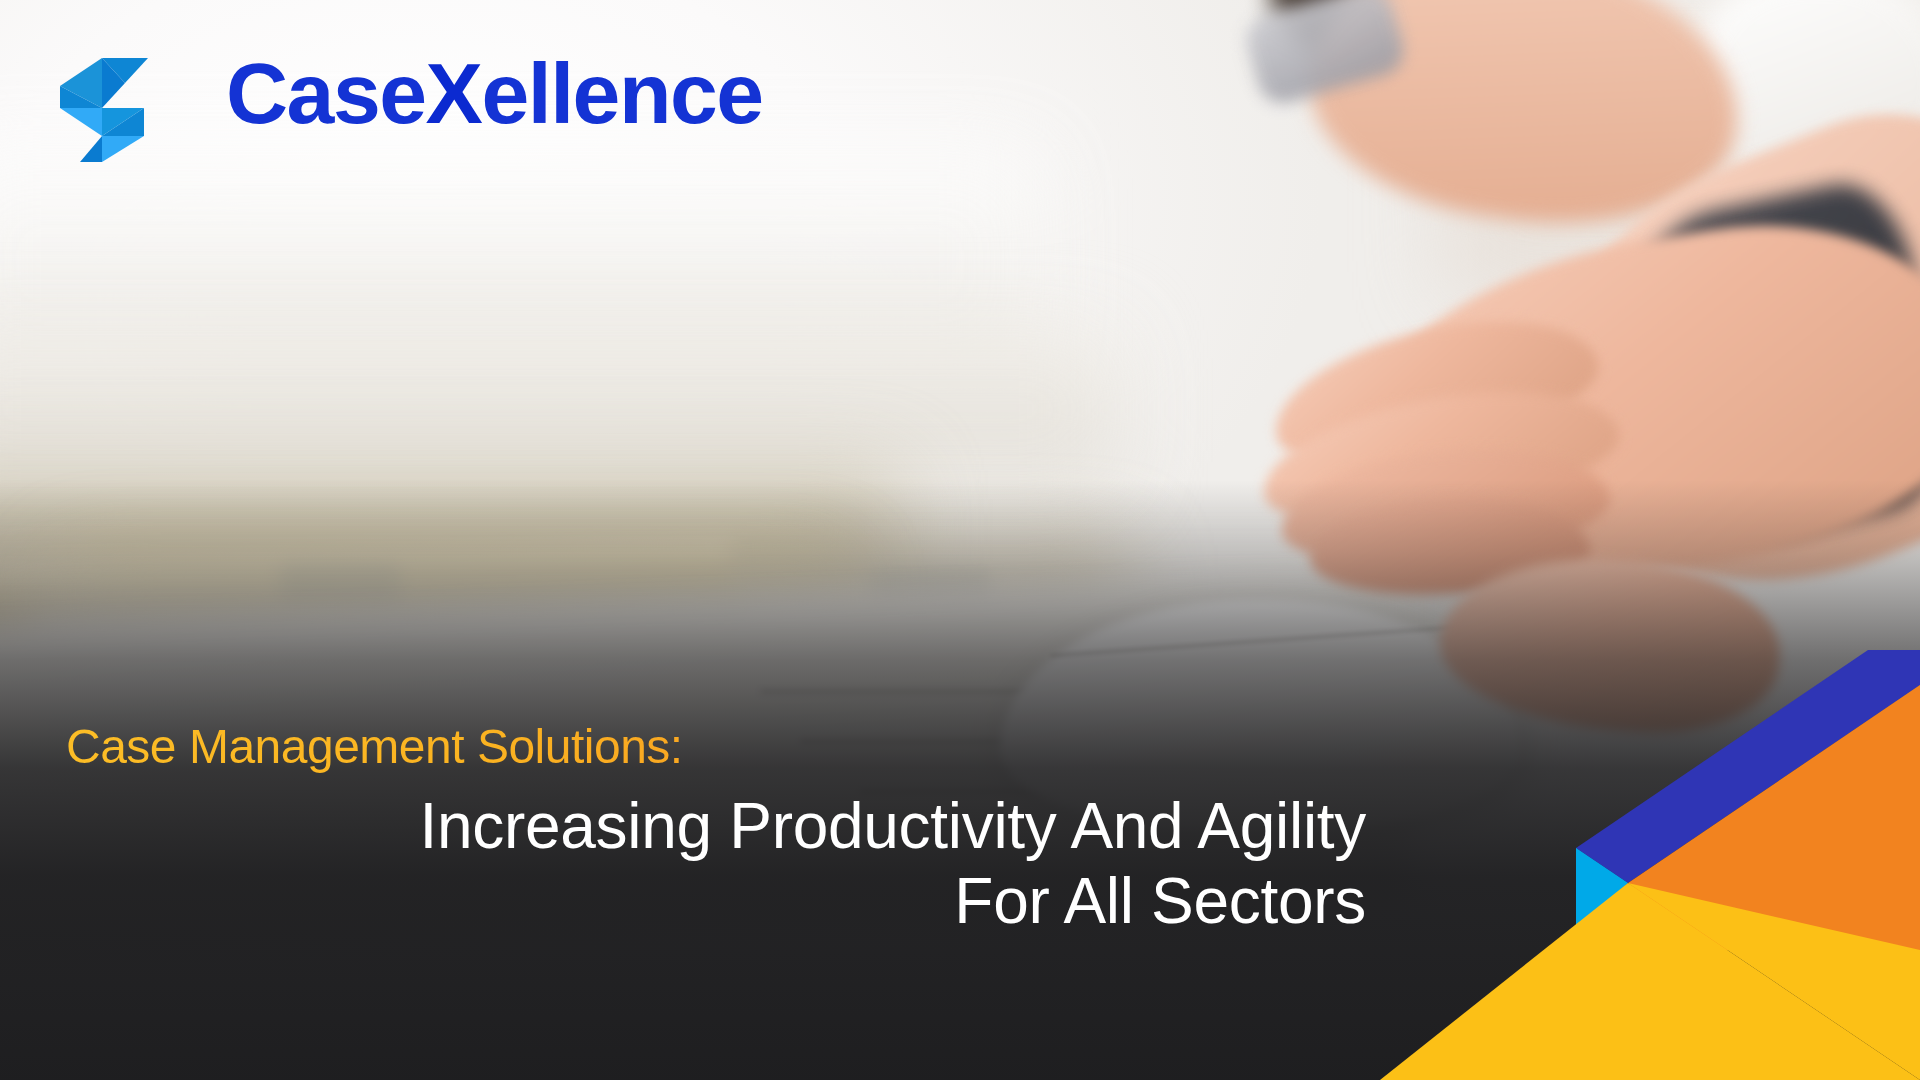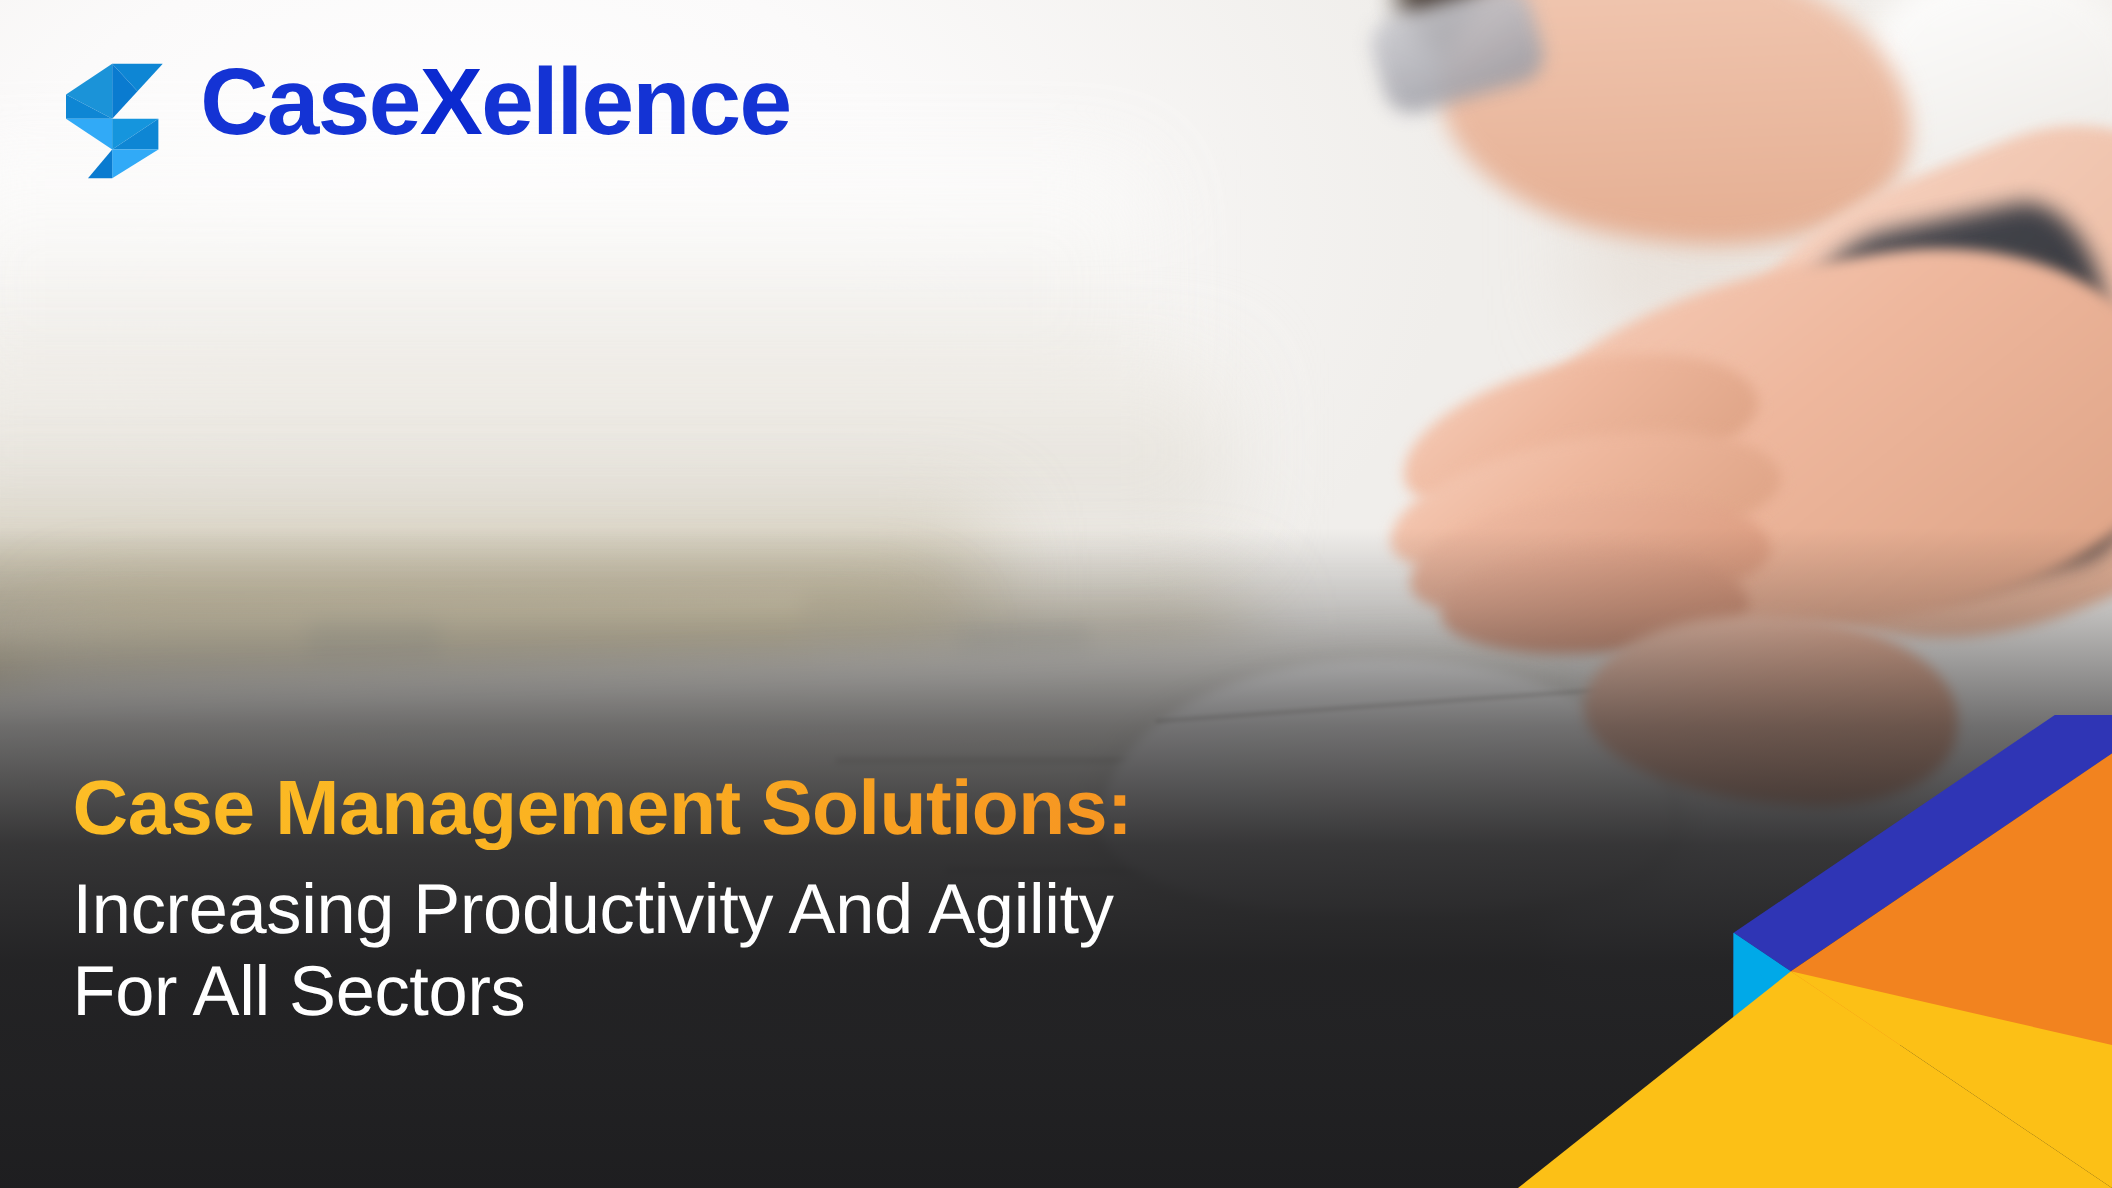--- a/index.html
+++ b/index.html
@@ -155,47 +155,47 @@
     background:linear-gradient(180deg,
         rgba(34,34,36,0) 0%,
         rgba(34,34,36,.22) 12%,
         rgba(32,32,34,.62) 30%,
         rgba(30,30,32,.88) 48%,
         rgba(28,28,30,.96) 66%,
         rgba(26,26,28,.98) 100%);
   }
 
   
-  .logo { position:absolute; left:56px; top:52px; display:flex; align-items:flex-start; }
+  .logo { position:absolute; left:56px; top:52px; display:flex; align-items:flex-start;gap:44px; }
   .logo-mark { position:relative; width:92px; height:108px; flex:none; margin-top:4px; }
   .logo-text { margin-left:34px; }
   .wordmark {
     font-size:86px; line-height:.96; font-weight:700;
     color:#1433d4; letter-spacing:-1.5px; white-space:nowrap;
   }
   .wordmark .x { color:#0b2ad0; }
   .tagline {
     margin-top:10px; text-align:right; font-size:26px; font-weight:400;
     color:#2ba3f0; letter-spacing:.1px; white-space:nowrap;
   }
   .tagline .sep { color:#f0892b; margin:0 5px; }
 
   
   .headline { position:absolute; left:66px; bottom:140px; width:1300px; }
   .headline h1 {
-    font-size:70px; line-height:1.08; font-weight:700;
+    font-size:48px; line-height:1.08; font-weight:400;
     letter-spacing:-.5px;
     background:linear-gradient(92deg,#fcbd26 0%, #fbb321 32%, #f79a22 66%, #f28521 100%);
     -webkit-background-clip:text; background-clip:text;
     color:transparent; -webkit-text-fill-color:transparent;
     margin-bottom:16px;
   }
   .headline h2 {
     font-size:64px; line-height:1.18; font-weight:500;
-    color:#ffffff; letter-spacing:-.3px;
+    color:#ffffff; letter-spacing:-.3px;text-align:right;
   }
 
   
   .corner-deco {
     position:absolute; right:0; bottom:0; width:540px; height:430px;
     pointer-events:none;
   }
   .corner-deco svg { display:block; width:100%; height:100%; }
 </style>
 </head>

